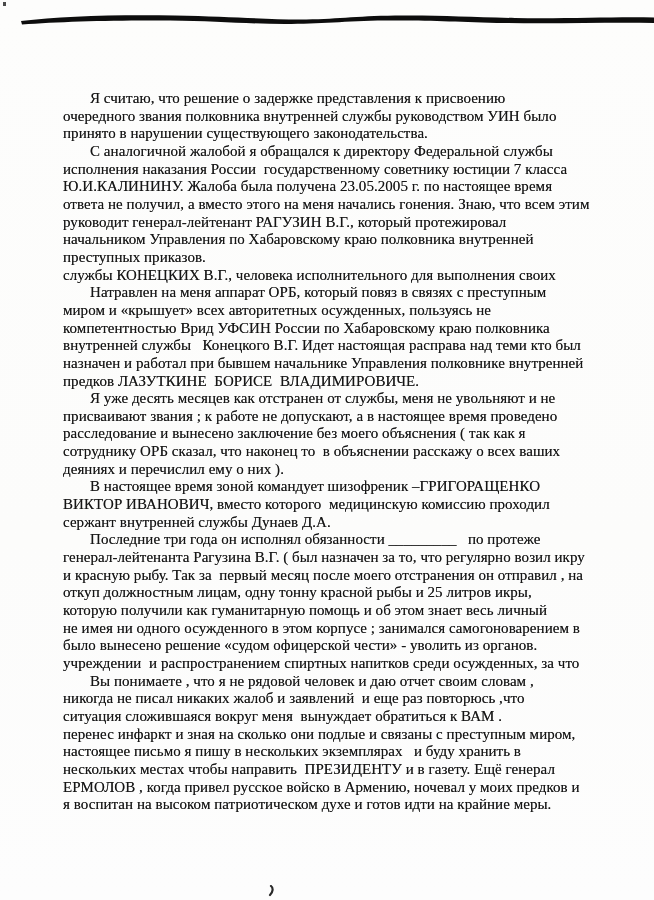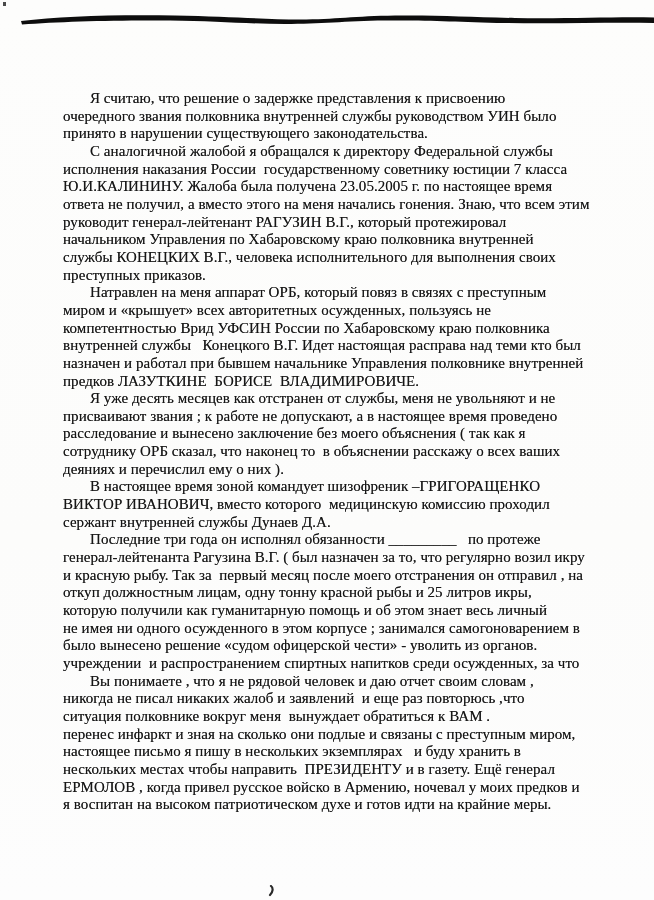--- a/index.html
+++ b/index.html
@@ -81,22 +81,22 @@
       <div class="line">принято в нарушении существующего законодательства.</div>
     </section>
 
     <section>
       <div class="line indent">С аналогичной жалобой я обращался к директору Федеральной службы</div>
       <div class="line">исполнения наказания России  государственному советнику юстиции 7 класса</div>
       <div class="line">Ю.И.КАЛИНИНУ. Жалоба была получена 23.05.2005 г. по настоящее время</div>
       <div class="line">ответа не получил, а вместо этого на меня начались гонения. Знаю, что всем этим</div>
       <div class="line">руководит генерал-лейтенант РАГУЗИН В.Г., который протежировал</div>
       <div class="line">начальником Управления по Хабаровскому краю полковника внутренней</div>
+      <div class="line">преступных приказов.</div>
       <div class="line">службы КОНЕЦКИХ В.Г., человека исполнительного для выполнения своих</div>
-      <div class="line">преступных приказов.</div>
     </section>
 
     <section>
       <div class="line indent">Натравлен на меня аппарат ОРБ, который повяз в связях с преступным</div>
       <div class="line">миром и «крышует» всех авторитетных осужденных, пользуясь не</div>
       <div class="line">компетентностью Врид УФСИН России по Хабаровскому краю полковника</div>
       <div class="line">внутренней службы   Конецкого В.Г. Идет настоящая расправа над теми кто был</div>
       <div class="line">назначен и работал при бывшем начальнике Управления полковнике внутренней</div>
       <div class="line">предков ЛАЗУТКИНЕ  БОРИСЕ  ВЛАДИМИРОВИЧЕ.</div>
     </section>
@@ -122,21 +122,21 @@
       <div class="line">откуп должностным лицам, одну тонну красной рыбы и 25 литров икры,</div>
       <div class="line">которую получили как гуманитарную помощь и об этом знает весь личный</div>
       <div class="line">не имея ни одного осужденного в этом корпусе ; занимался самогоноварением в</div>
       <div class="line">было вынесено решение «судом офицерской чести» - уволить из органов.</div>
       <div class="line">учреждении  и распространением спиртных напитков среди осужденных, за что</div>
     </section>
 
     <section>
       <div class="line indent">Вы понимаете , что я не рядовой человек и даю отчет своим словам ,</div>
       <div class="line">никогда не писал никаких жалоб и заявлений  и еще раз повторюсь ,что</div>
-      <div class="line">ситуация полковнике вокруг меня  вынуждает обратиться к ВАМ .</div>
+      <div class="line">ситуация сложившаяся вокруг меня  вынуждает обратиться к ВАМ .</div>
     </section>
 
     <section>
       <div class="line">перенес инфаркт и зная на сколько они подлые и связаны с преступным миром,</div>
       <div class="line">настоящее письмо я пишу в нескольких экземплярах   и буду хранить в</div>
       <div class="line">нескольких местах чтобы направить  ПРЕЗИДЕНТУ и в газету. Ещё генерал</div>
       <div class="line">ЕРМОЛОВ , когда привел русское войско в Армению, ночевал у моих предков и</div>
       <div class="line">я воспитан на высоком патриотическом духе и готов идти на крайние меры.</div>
     </section>
 

